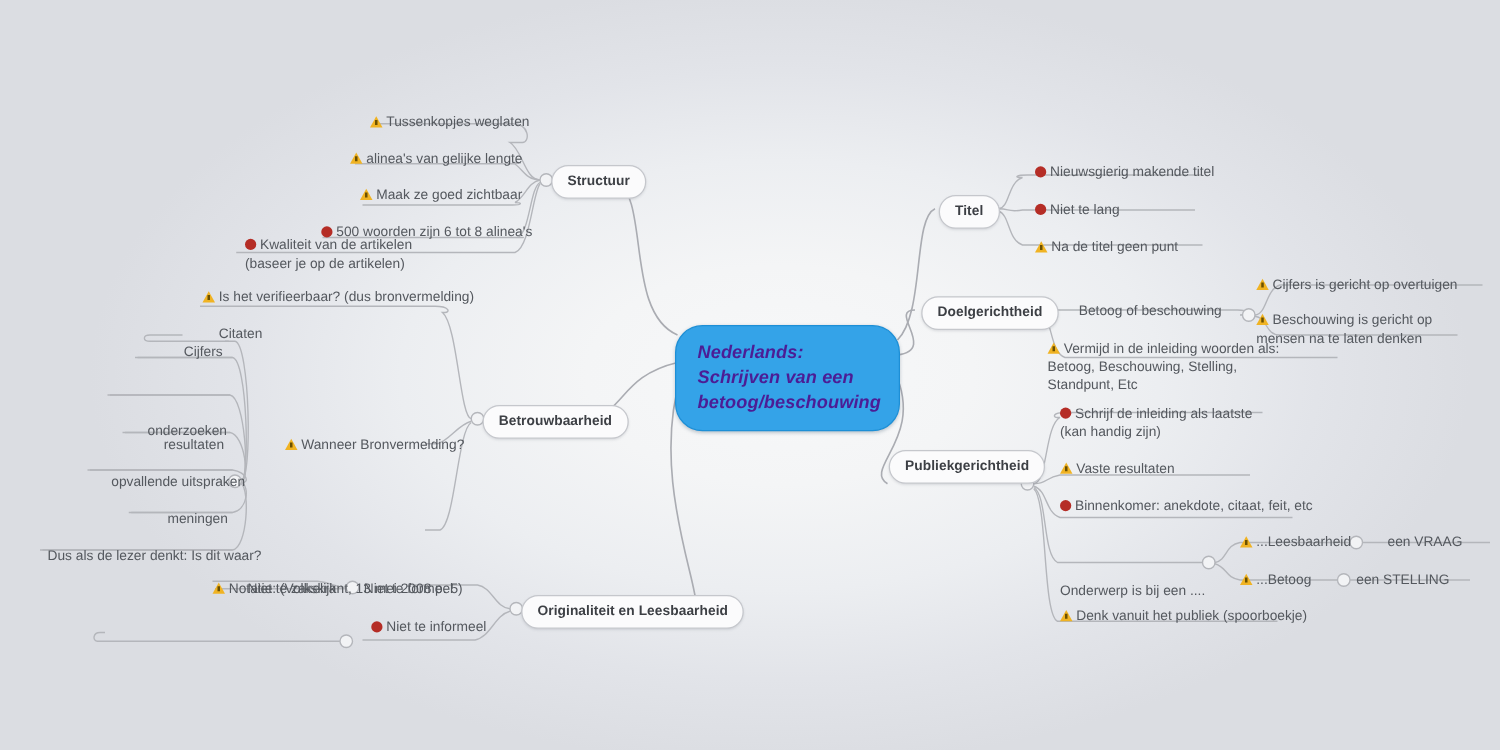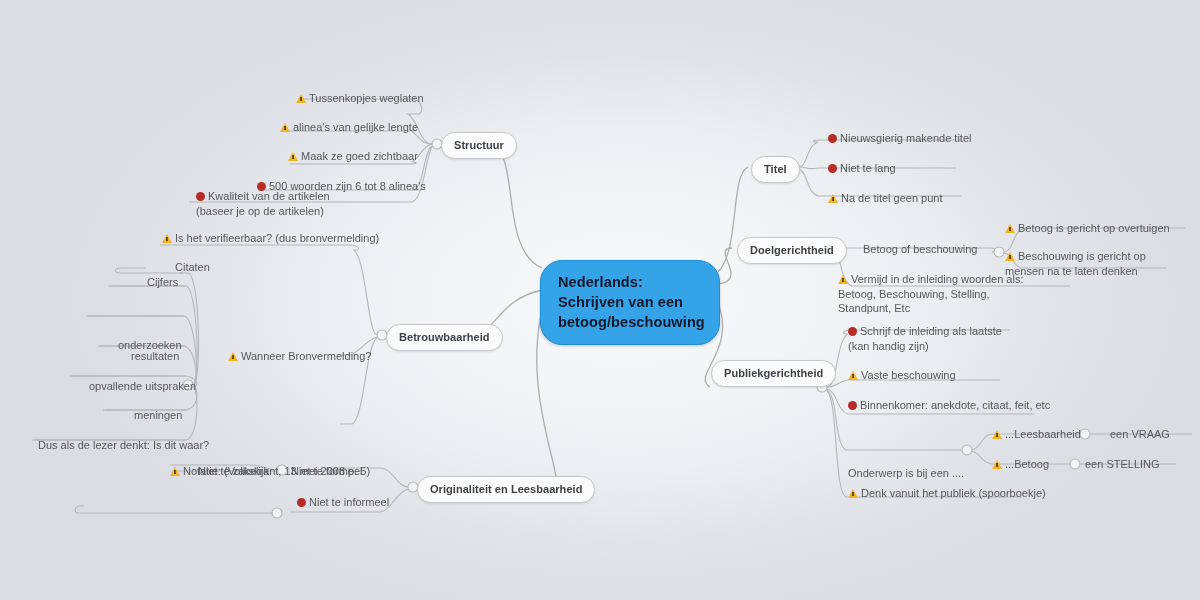--- a/index.html
+++ b/index.html
@@ -29,27 +29,28 @@
     fill: #f2f3f5; stroke: #b4b6bb; stroke-width: 1.1;
   }
 
   
   .root {
     position: absolute;
     box-sizing: border-box;
     background: #34a3e8;
     border: 1px solid #1d8fd6;
     border-radius: 22px;
-    color: #0f172a;
+    color: #4c1d95;
     font-size: 14.5px;
     font-weight: bold;
     line-height: 1.38;
     padding: 11px 16px 12px 17px;
     box-shadow: 0 1px 3px rgba(40,70,95,0.28);
     letter-spacing: 0.1px;
+    font-style: italic;
   }
 
   
   .branch {
     position: absolute;
     box-sizing: border-box;
     background: #fbfbfc;
     border: 1.6px solid #c5c7cc;
     border-radius: 14px;
     color: #3c3f44;
@@ -255,37 +256,37 @@
     <span class="ico dot"></span><span>Niet te lang</span>
   </div>
 
   <div class="leaf" style="left:828px; top:191px;">
     <span class="ico warn"></span><span>Na de titel geen punt</span>
   </div>
 
   <div class="leaf" style="left:863px; top:242px;">Betoog of beschouwing</div>
 
   <div class="leaf" style="left:1005px; top:221px;">
-    <span class="ico warn"></span><span>Betoog is gericht op overtuigen</span>
+    <span class="ico warn"></span><span>Cijfers is gericht op overtuigen</span>
   </div>
 
   <div class="leaf wrap" style="left:1005px; top:249px; width:150px;">
     <span class="ico warn"></span><span>Beschouwing is gericht op mensen na te laten denken</span>
   </div>
 
   <div class="leaf wrap" style="left:838px; top:272px; width:200px;">
     <span class="ico warn"></span><span>Vermijd in de inleiding woorden als: Betoog, Beschouwing, Stelling, Standpunt, Etc</span>
   </div>
 
   <div class="leaf wrap" style="left:848px; top:324px; width:172px;">
     <span class="ico dot"></span><span>Schrijf de inleiding als laatste (kan handig zijn)</span>
   </div>
 
   <div class="leaf" style="left:848px; top:368px;">
-    <span class="ico warn"></span><span>Vaste beschouwing</span>
+    <span class="ico warn"></span><span>Vaste resultaten</span>
   </div>
 
   <div class="leaf" style="left:848px; top:398px;">
     <span class="ico dot"></span><span>Binnenkomer: anekdote, citaat, feit, etc</span>
   </div>
 
   <div class="leaf" style="left:848px; top:466px;">Onderwerp is bij een ....</div>
 
   <div class="leaf" style="left:992px; top:427px;">
     <span class="ico warn"></span><span>...Leesbaarheid</span>

